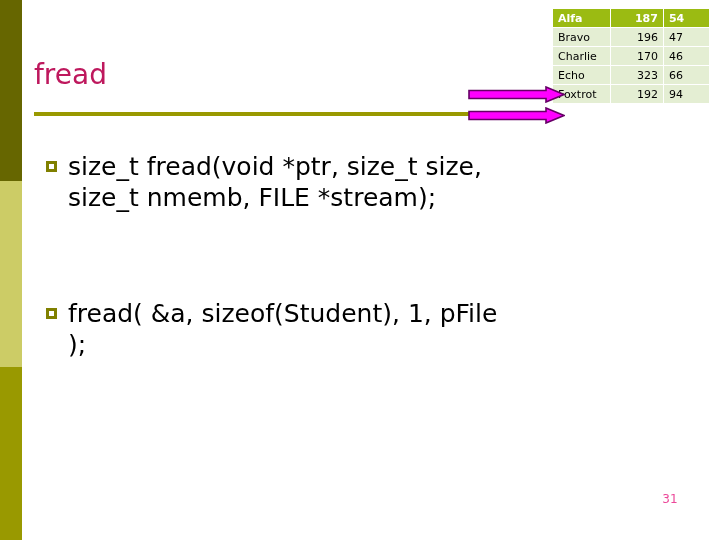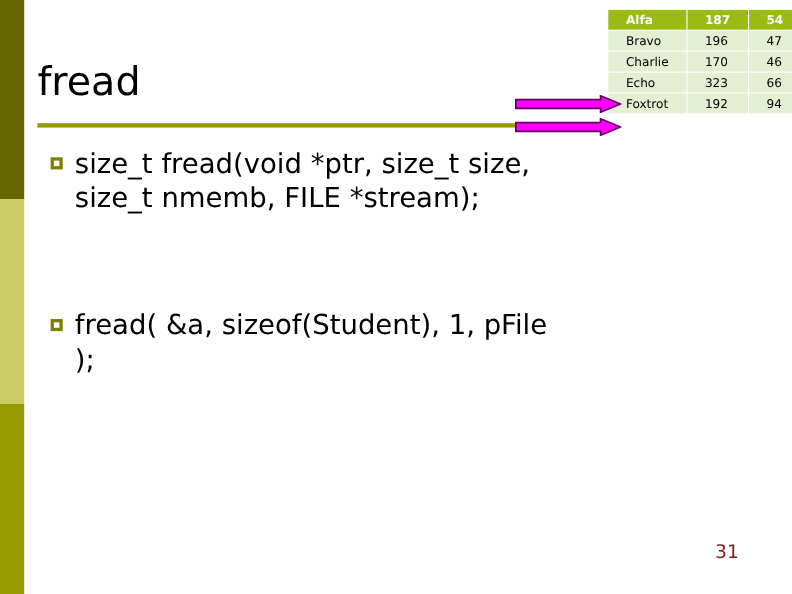--- a/index.html
+++ b/index.html
@@ -26,23 +26,23 @@
   #side-stripe .seg { position: absolute; left: 0; width: 22px; }
   #seg-top    { top: 0;     height: 181px; background: #666600; }
   #seg-middle { top: 181px; height: 186px; background: #CCCC66; }
   #seg-bottom { top: 367px; height: 173px; background: #999900; }
 
   
   #title {
     position: absolute;
     left: 34px;
     top: 52px;
-    font-size: 36px;
+    font-size: 28px;
     line-height: 46px;
-    color: #000000;
+    color: #be185d;
     letter-spacing: 0px;
     white-space: nowrap;
   }
   #title-rule {
     position: absolute;
     left: 34px;
     top: 112px;
     width: 437px;
     height: 4px;
     background: #999900;
@@ -54,20 +54,21 @@
     left: 46px;
     width: 458px;
   }
   #block-1 { top: 133px; }
   #block-2 { top: 280px; }
 
   .bullet-row {
     display: flex;
     align-items: flex-start;
     margin-bottom: 2px;
+    margin-top: 18px;
   }
   .bullet-mark {
     flex: 0 0 auto;
     width: 11px;
     height: 11px;
     box-sizing: border-box;
     border: 3px solid #808000;
     background: #ffffff;
     margin-top: 10px;
     margin-right: 11px;
@@ -86,55 +87,55 @@
     left: 552px;
     top: 8px;
     width: 158px;
     border-collapse: separate;
     border-spacing: 1px;
     background: #ffffff;
     font-size: 11px;
     color: #000000;
   }
   #data-table td, #data-table th {
-    padding: 2px 16px;
+    padding: 2px 5px;
     text-align: left;
     font-weight: normal;
     background: #E4EED3;
     height: 14px;
     vertical-align: middle;
     white-space: nowrap;
   }
   #data-table thead th {
     background: #9BBB12;
     color: #ffffff;
     font-weight: bold;
   }
   #data-table .col-a { width: 52px; }
-  #data-table .col-b { width: 52px; }
+  #data-table .col-b { width: 52px; text-align: right; }
   #data-table .col-c { width: 46px; }
 
   
   .arrow {
     position: absolute;
     height: 17px;
   }
   #arrow-1 { left: 468px; top: 86px;  width: 97px; }
   #arrow-2 { left: 468px; top: 107px; width: 97px; }
   .arrow svg { display: block; }
 
   
   #page-number {
     position: absolute;
     left: 650px;
     top: 492px;
     width: 40px;
-    text-align: left;
-    font-size: 17px;
-    color: #7f1d1d;
+    text-align: center;
+    font-size: 12px;
+    color: #ec4899;
   }
 </style>
 </head>
 <body>
 
 <div id="side-stripe">
   <div class="seg" id="seg-top"></div>
   <div class="seg" id="seg-middle"></div>
   <div class="seg" id="seg-bottom"></div>
 </div>

